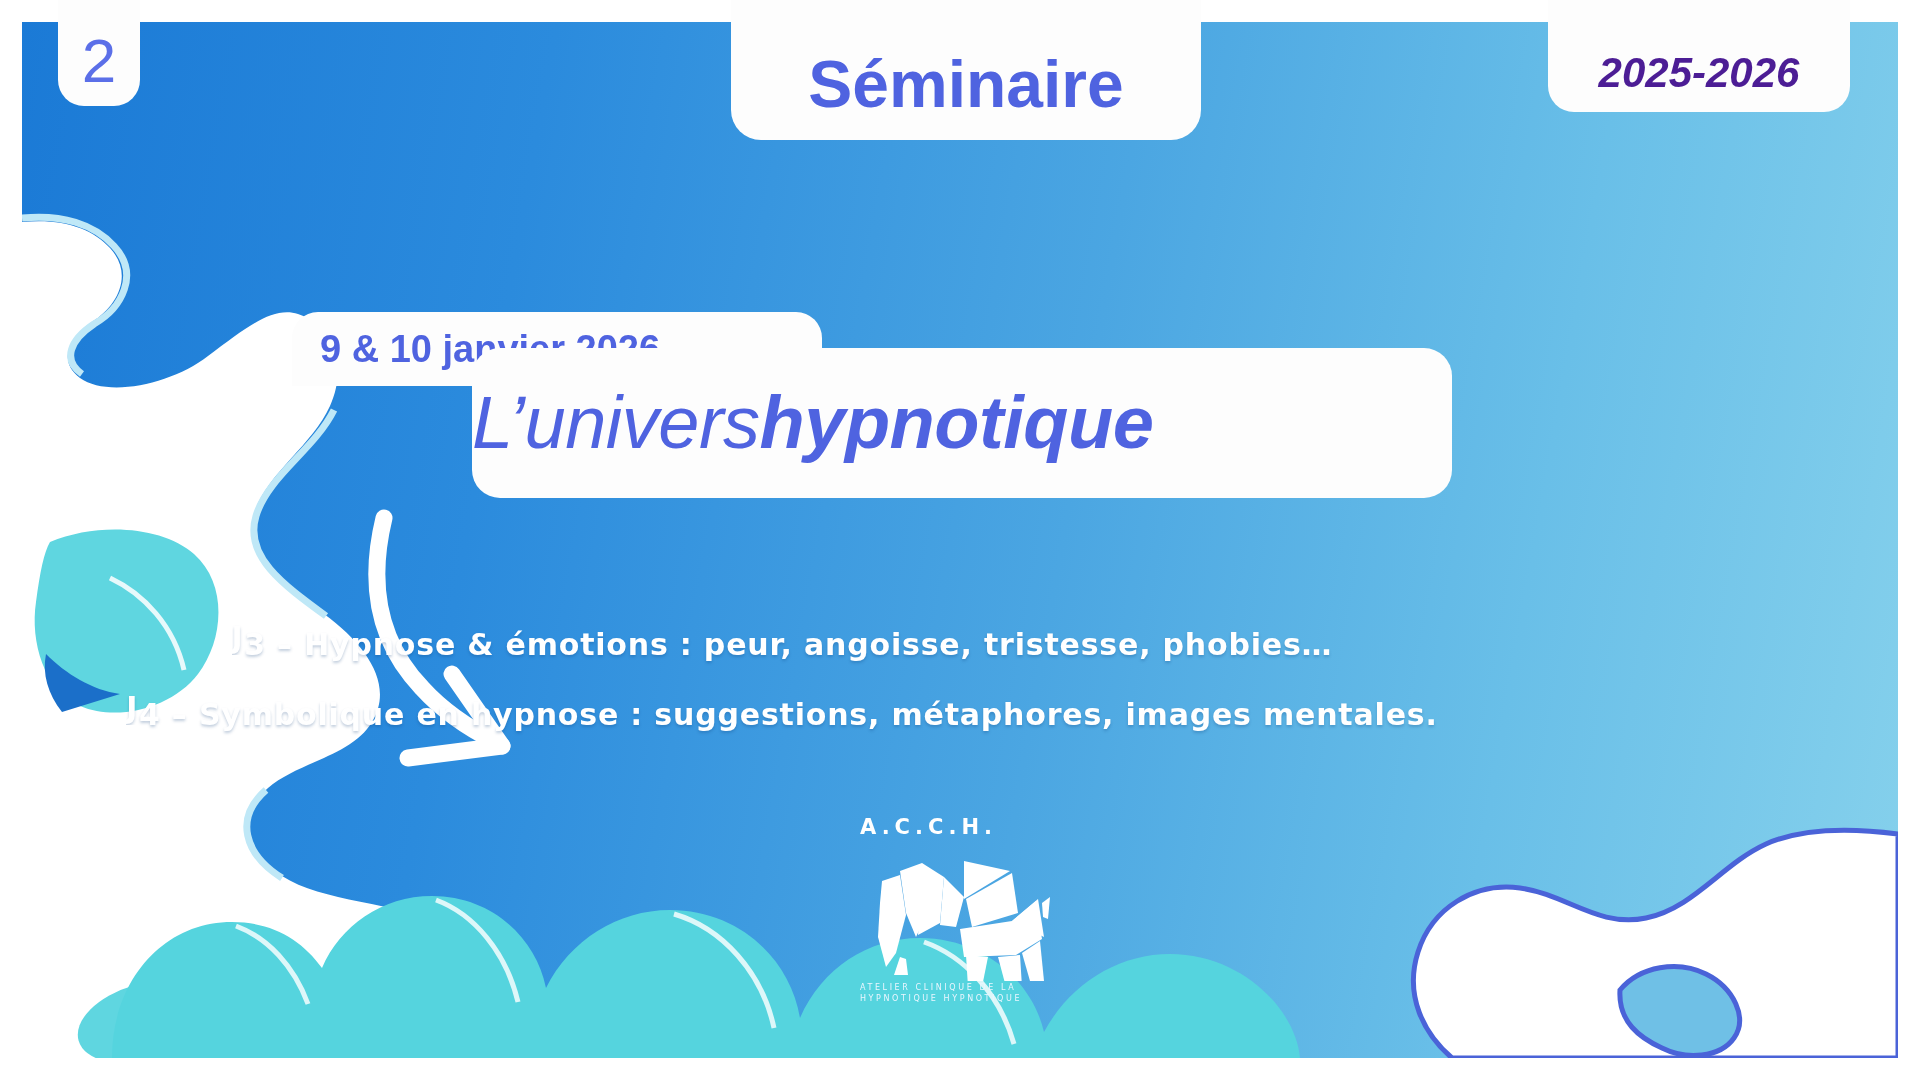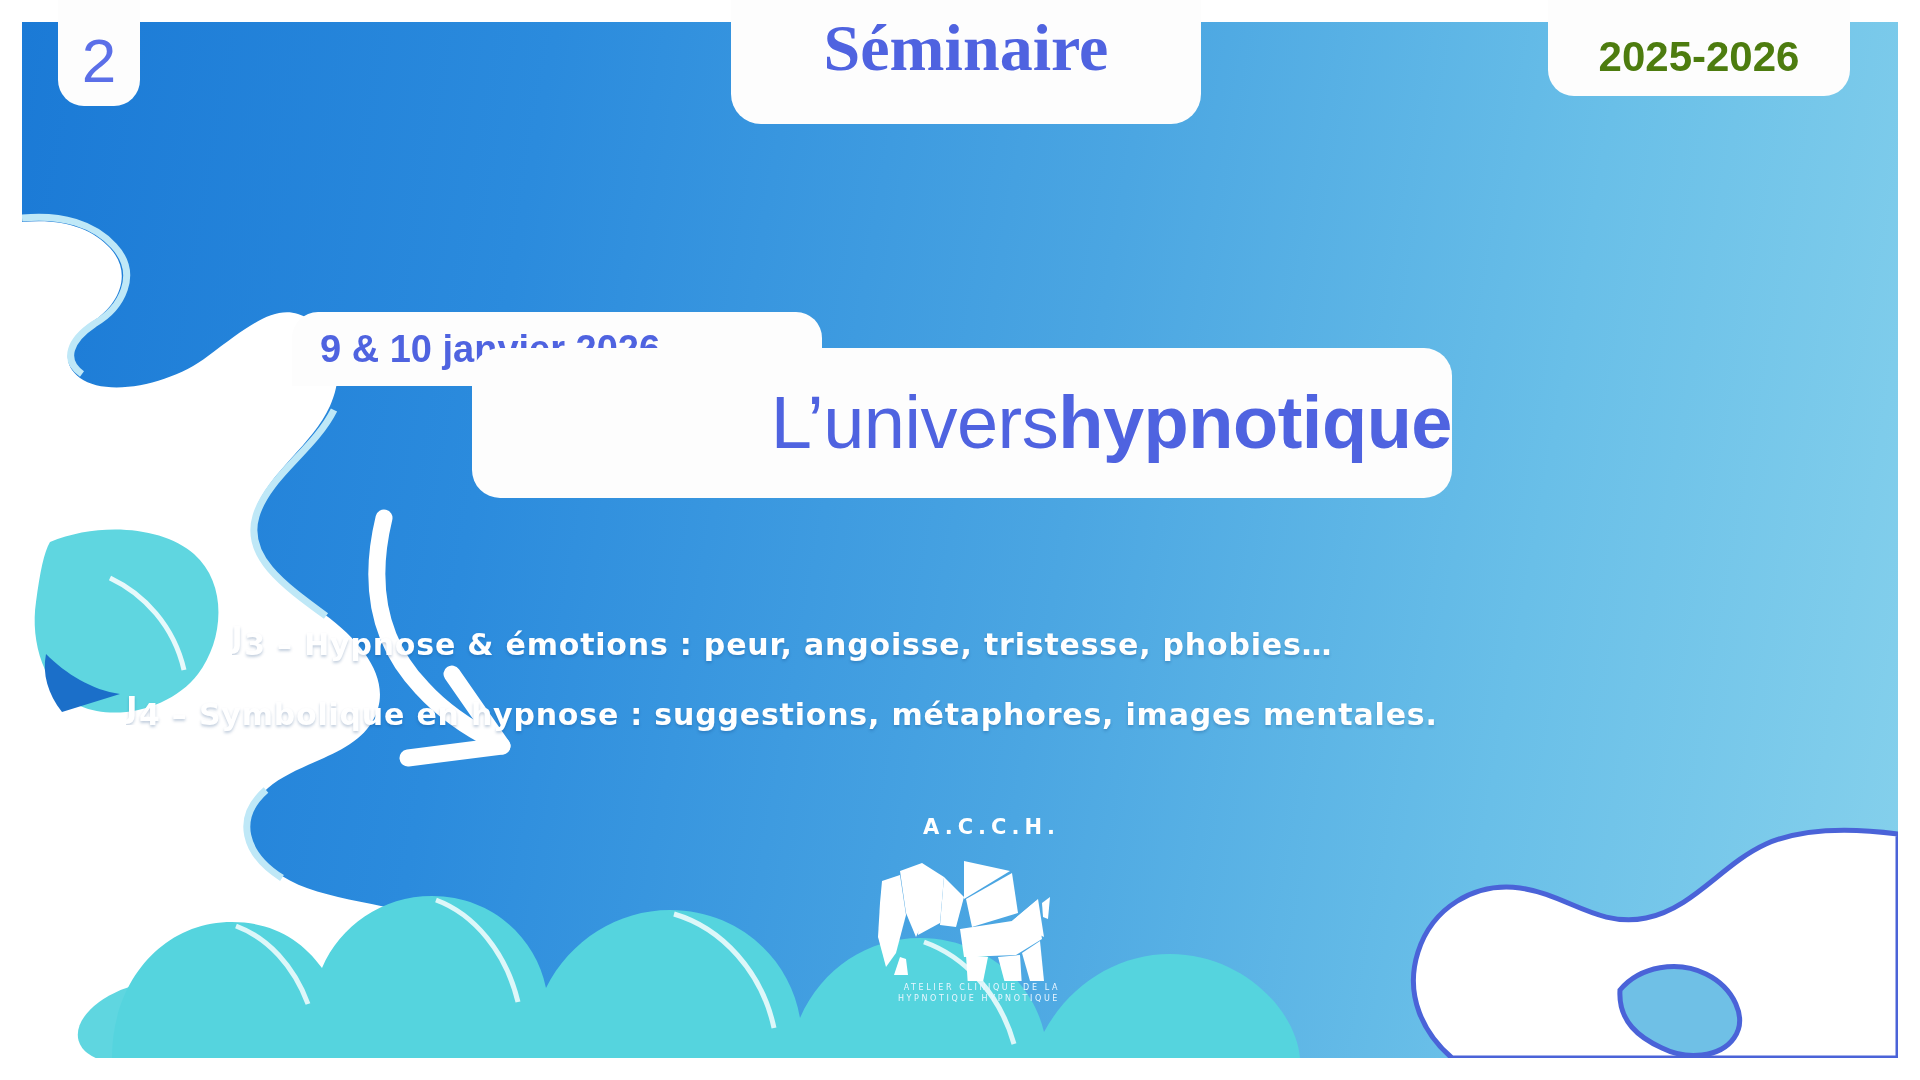--- a/index.html
+++ b/index.html
@@ -43,63 +43,64 @@
     font-weight:300;
     color:#5b6fe8;
     padding-bottom:14px;
     align-items:flex-end;
     justify-content:center;
   }
 
   
   .badge-seminaire {
     left:731px; top:0px;
-    width:470px; height:124px;
+    width:470px; height:140px;
     border-radius:0 0 30px 30px;
     font-size:66px;
     font-weight:bold;
     color:#4f63e0;
-    padding-bottom:43px;
+    padding-bottom:23px;
     align-items:flex-end;
-    font-family:Liberation Serif, serif;
   }
 
   
   .badge-year {
     left:1548px; top:0px;
-    width:302px; height:96px;
+    width:302px; height:112px;
     border-radius:0 0 26px 26px;
     font-size:42px;
     font-weight:bold;
-    color:#4d7c0f;
+    color:#4c1d95;
     padding-bottom:18px;
     align-items:flex-end;
+    font-style:italic;
   }
 
   
   .badge-date {
     left:292px; top:312px;
     width:530px; height:74px;
     border-radius:26px 26px 0 0;
     font-size:38px;
     font-weight:bold;
     color:#4f63e0;
     padding-left:28px;
     justify-content:flex-start;
   }
 
   
   .card-title {
     left:472px; top:348px;
     width:980px; height:150px;
     border-radius:28px;
-    justify-content:flex-end;
+    justify-content:flex-start;
     font-size:74px;
     color:#4f63e0;
     letter-spacing:-0.5px;
+    font-style:italic;
   }
   .card-title .thin { font-weight:300; }
   .card-title .bold { font-weight:bold; }
 
   
   .lines {
     position:absolute;
     left:0; top:620px; width:1564px;
     text-align:center;
     color:#ffffff;
@@ -120,21 +121,21 @@
     vertical-align:baseline;
     direction:rtl;
     text-align:left;
   }
 
   
   .logo {
     position:absolute;
     left:860px; top:815px;
     width:200px; height:190px;
-    text-align:right;
+    text-align:left;
   }
   .logo-word {
     font-family:"DejaVu Sans", sans-serif;
     font-size:21px;
     font-weight:bold;
     color:#ffffff;
     letter-spacing:5px;
     margin-bottom:2px;
   }
   .logo-sub {

